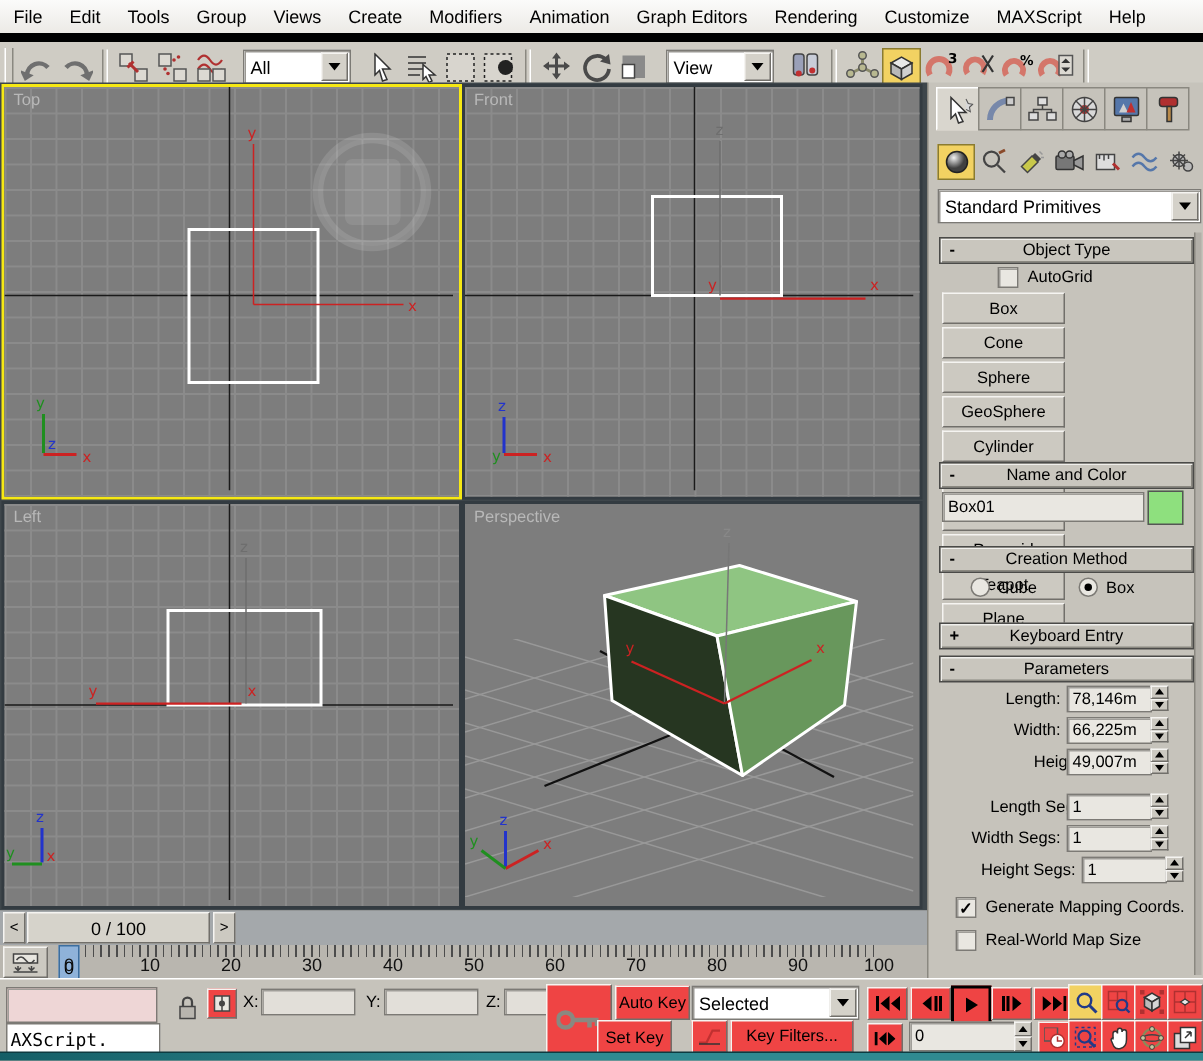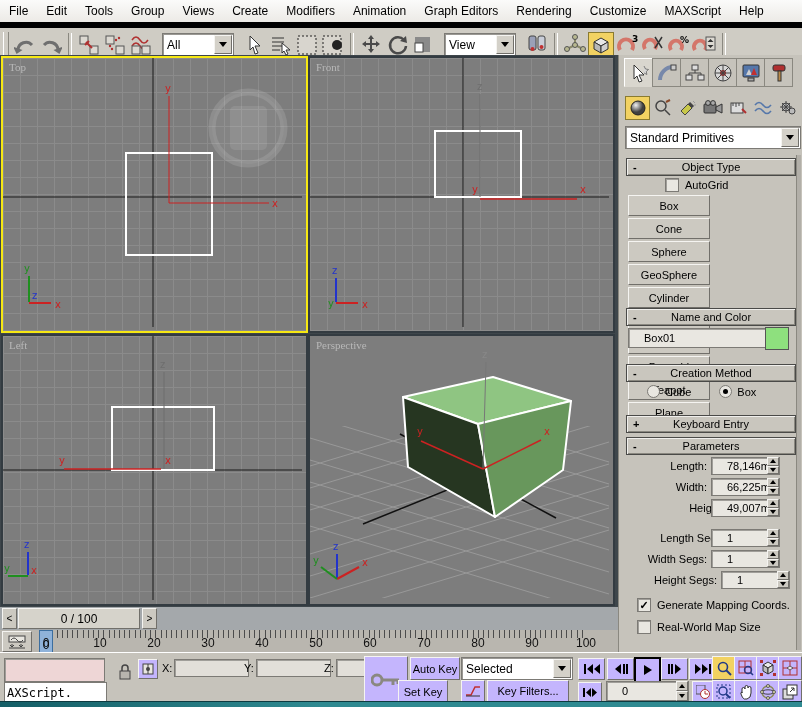--- a/index.html
+++ b/index.html
@@ -24,21 +24,21 @@
   .tri-d{width:0;height:0;border-left:4px solid transparent;border-right:4px solid transparent;border-top:5px solid #000;}
   
   #vparea{left:0;top:55px;width:618px;height:552px;background:#3e464b;}
   .vp{position:absolute;border:2px solid #333b41;}
   .vp.active{border:2px solid #f6e813;}
   .vp-inner{position:absolute;left:0;top:0;right:0;bottom:0;background-color:#7d7d7d;
      background-image:linear-gradient(#8b8b8b 1px,transparent 1px),linear-gradient(90deg,#8b8b8b 1px,transparent 1px);
      background-size:17px 17px;}
   .vp-inner.nogrid{background-image:none;}
   .vp svg{position:absolute;left:0;top:0;}
-  .vp-label{position:absolute;left:6px;top:3px;color:#b8b8b8;font-size:11px;font-family:Liberation Serif, serif;}
+  .vp-label{position:absolute;left:6px;top:3px;color:#b8b8b8;font-size:11px;}
   
   #timeslider{left:0;top:607px;width:618px;height:23px;background:#a4a8ab;border-bottom:1px solid #7e8285;
               display:flex;align-items:center;}
   .ts-btn{width:13px;height:19px;background:#ccc9c1;border:1px solid;border-color:#f5f4f1 #716f6a #716f6a #f5f4f1;
           display:flex;align-items:center;justify-content:center;font-size:10px;margin-left:2px;}
   #ts-slider{width:120px;height:19px;background:#d6d3cb;border:1px solid;border-color:#f5f4f1 #716f6a #716f6a #f5f4f1;
           display:flex;align-items:center;justify-content:center;font-size:12px;margin-left:1px;}
   #trackbar{left:0;top:630px;width:618px;height:22px;background:#b9b6af;border-bottom:1px solid #807e78;}
   #tb-curve{position:absolute;left:2px;top:1px;width:28px;height:19px;background:#ccc9c1;
             border:1px solid;border-color:#f5f4f1 #716f6a #716f6a #f5f4f1;display:flex;align-items:center;justify-content:center;}
@@ -57,42 +57,42 @@
   .sub{position:absolute;top:41px;width:23px;height:22px;display:flex;align-items:center;justify-content:center;
        border:1px solid transparent;}
   .sub.active{background:#f2d262;border:1px solid #8a7b30;}
   .hdr{position:absolute;left:7px;width:168px;height:16px;background:#c9c6be;border:1px solid #4a4a48;
        box-shadow:inset 1px 1px 0 #f0efec, inset -1px -1px 0 #8a8880;
        display:flex;align-items:center;justify-content:center;font-size:11px;}
   .hdr .sign{position:absolute;left:6px;font-weight:bold;}
   .pbtn{position:absolute;height:19px;width:80px;background:#ccc9c1;border:1px solid;
         border-color:#f5f4f1 #716f6a #716f6a #f5f4f1;display:flex;align-items:center;justify-content:center;font-size:11px;}
   .fld{background:#e9e7e1;border:1px solid #7c7a75;box-shadow:inset 1px 1px 0 #a09e99;
-       display:flex;align-items:center;padding-left:15px;font-size:11px;}
+       display:flex;align-items:center;padding-left:3px;font-size:11px;}
   .spin{position:absolute;width:12px;height:17px;display:flex;flex-direction:column;}
   .spin div{flex:1;background:#ccc9c1;border:1px solid;border-color:#f5f4f1 #716f6a #716f6a #f5f4f1;
             display:flex;align-items:center;justify-content:center;}
   .tri-u{width:0;height:0;border-left:3px solid transparent;border-right:3px solid transparent;border-bottom:4px solid #000;}
   .tri-dn{width:0;height:0;border-left:3px solid transparent;border-right:3px solid transparent;border-top:4px solid #000;}
   .plabel{position:absolute;font-size:11px;text-align:right;}
   .check{width:12px;height:12px;background:#e9e7e1;border:1px solid #7c7a75;box-shadow:inset 1px 1px 0 #a09e99;
          display:inline-flex;align-items:center;justify-content:center;font-size:11px;font-weight:bold;color:#000;}
   .radio{width:11px;height:11px;border-radius:50%;background:#e9e7e1;border:1px solid #7c7a75;
          display:inline-flex;align-items:center;justify-content:center;}
   .radio.on::after{content:"";width:5px;height:5px;border-radius:50%;background:#000;}
   .ckrow{position:absolute;display:flex;align-items:center;gap:6px;}
   
   #statusbar{left:0;top:652px;width:802px;height:55px;background:#c6c3bb;border-top:1px solid #fff;}
   .sunkfld{background:#e2dfd9;border:1px solid #7c7a75;box-shadow:inset 1px 1px 0 #a09e99;}
   #listener-pink{position:absolute;left:4px;top:5px;width:99px;height:22px;background:#eed6d6;
       border:1px solid #7c7a75;box-shadow:inset 1px 1px 0 #a09e99;}
   #listener-white{position:absolute;left:4px;top:29px;width:99px;height:20px;background:#fff;
       border:1px solid #7c7a75;font-family:"DejaVu Sans Mono",monospace;font-size:12px;
       display:flex;align-items:center;padding-left:2px;overflow:hidden;}
-  .sbtn{background:#c4b5fd;border:1px solid;border-color:#f5f4f1 #716f6a #716f6a #f5f4f1;
+  .sbtn{background:#ef4444;border:1px solid;border-color:#f5f4f1 #716f6a #716f6a #f5f4f1;
         display:flex;align-items:center;justify-content:center;font-size:11px;position:absolute;}
   #prompt{position:absolute;left:113px;top:28px;width:246px;height:20px;background:#cbc8c0;
       border:1px solid #8a8880;box-shadow:inset 1px 1px 0 #a8a6a0;display:flex;align-items:center;
       padding-left:4px;font-size:12px;}
   .pb{width:25px;height:20px;}
   #bottomstrip{position:absolute;left:0;top:701px;width:802px;height:6px;
       background:linear-gradient(90deg,#145e66,#2f8a91 40%,#2f8a91);border-top:1px solid #0d3a40;}
   svg text{font-family:"DejaVu Sans",sans-serif;}
 </style>
 </head>

